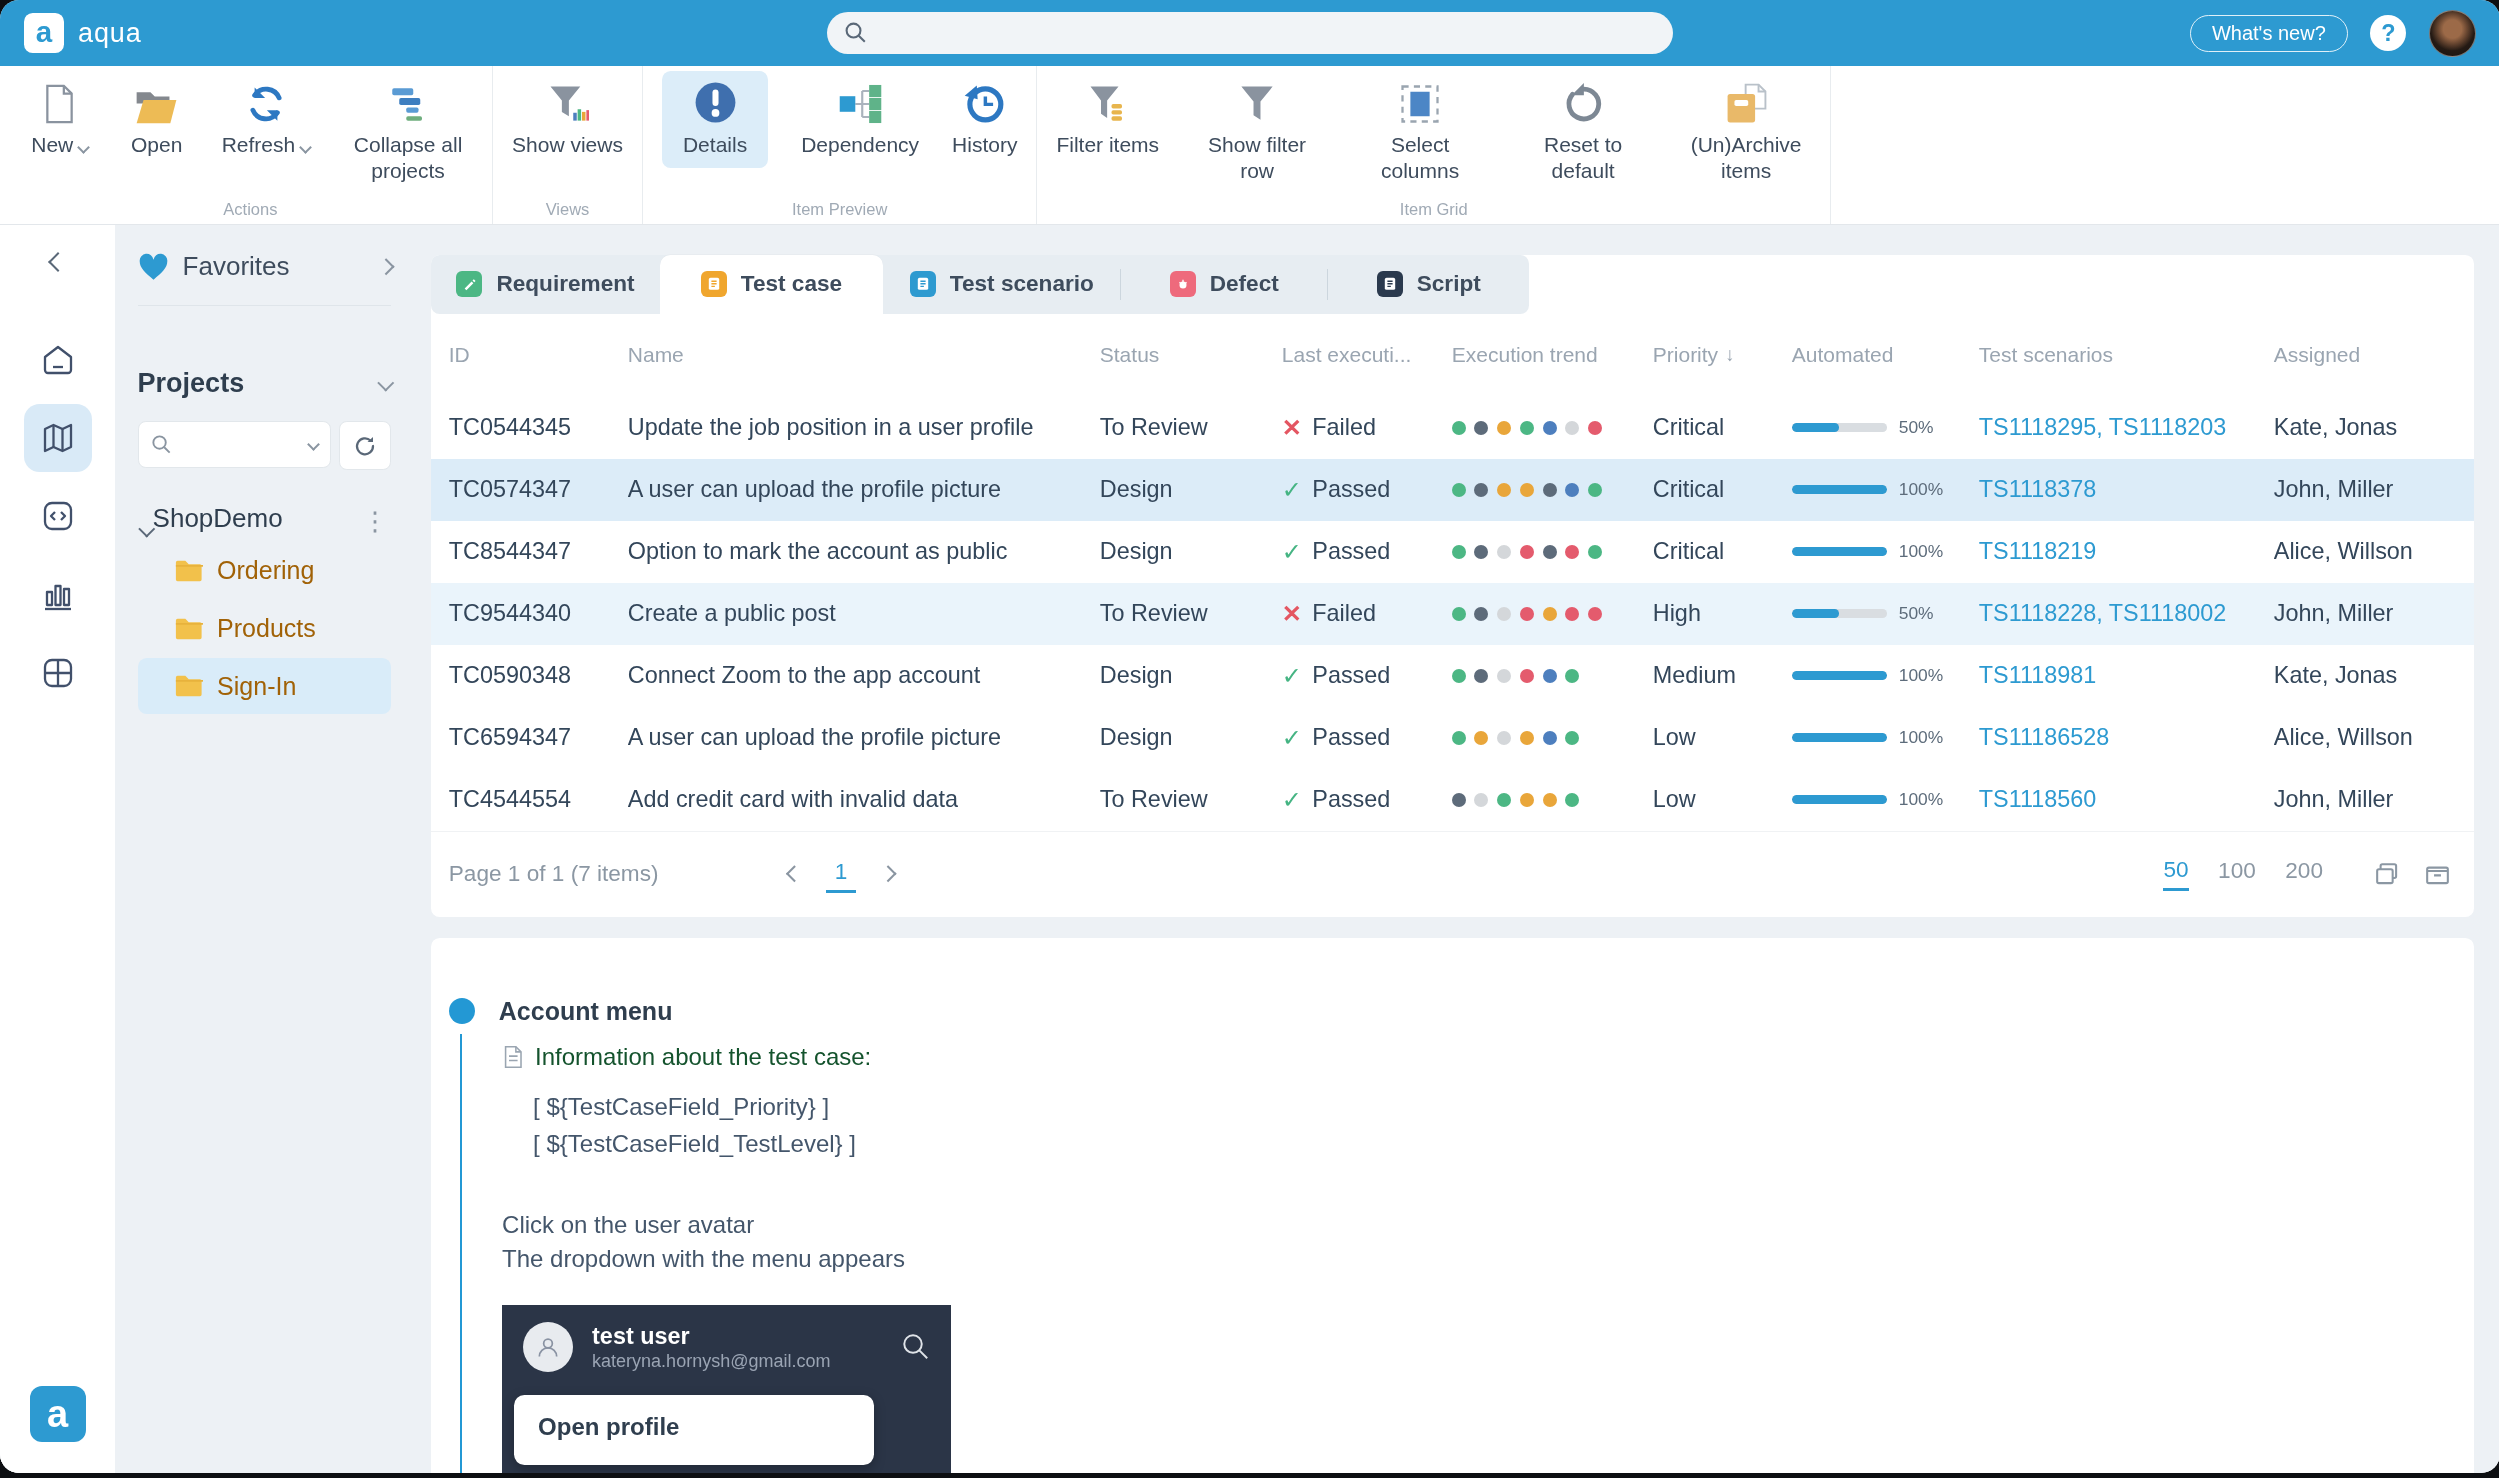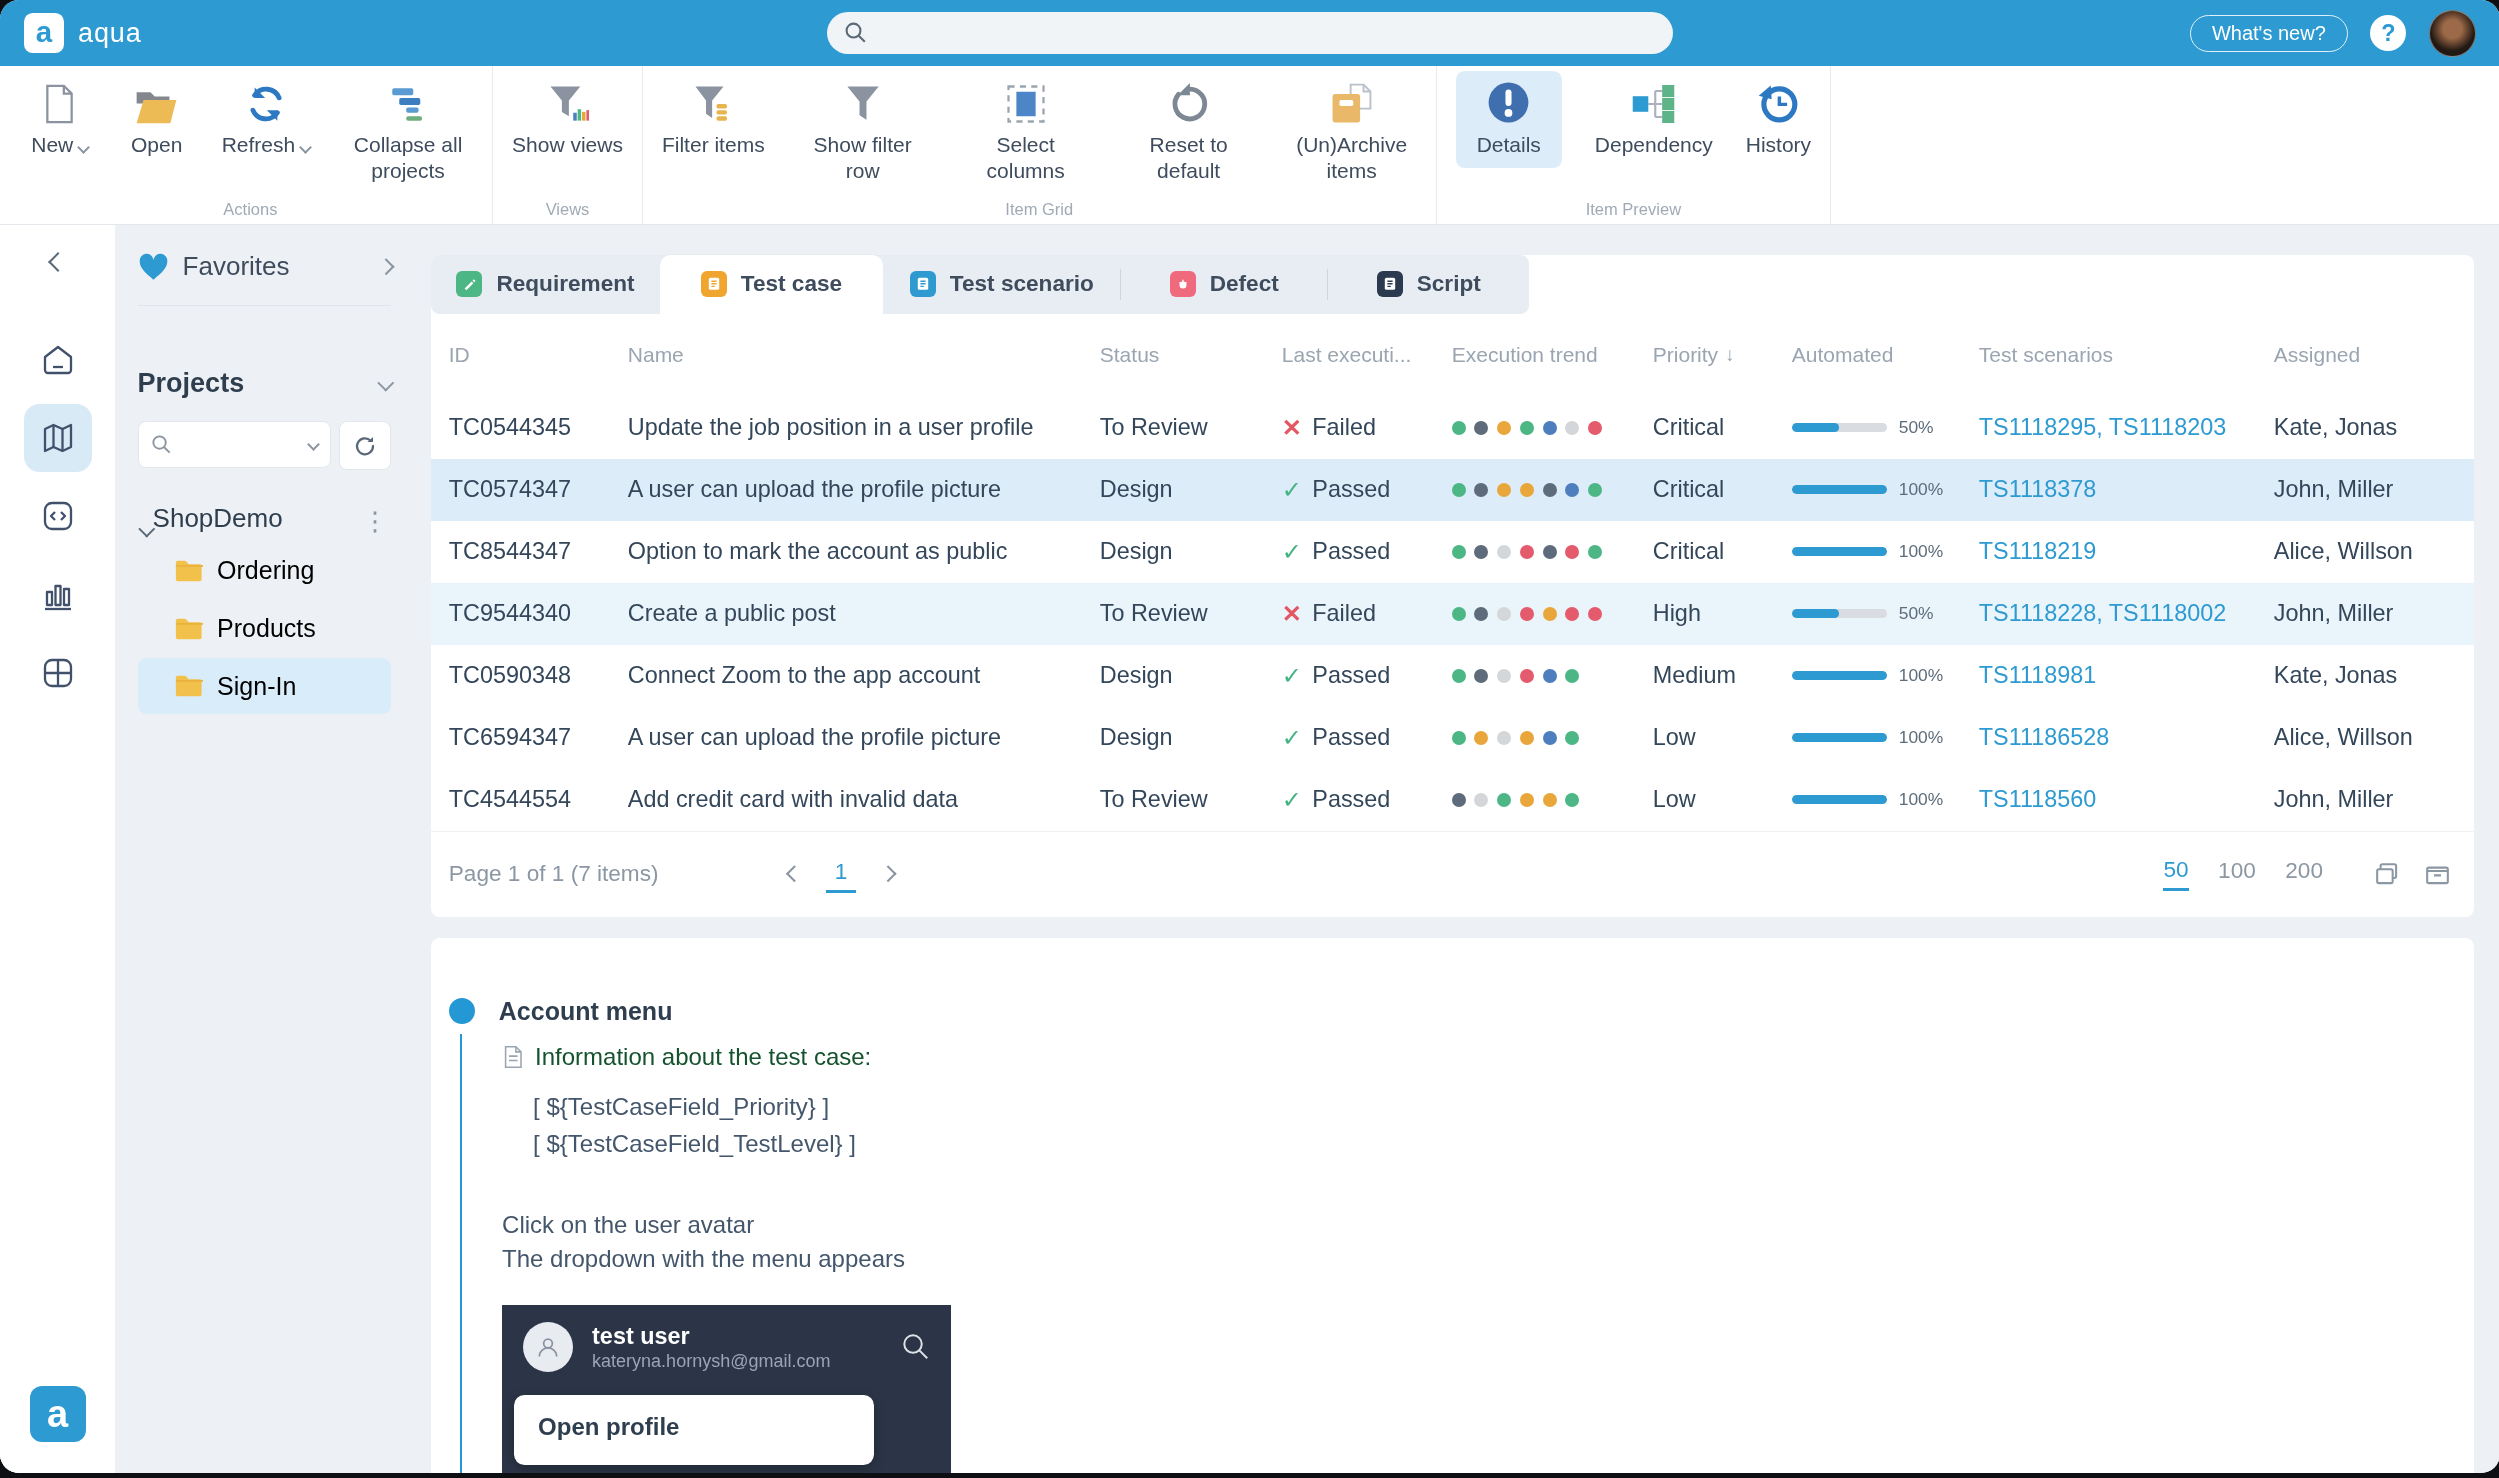--- a/index.html
+++ b/index.html
@@ -52,21 +52,21 @@
   .psearch-row{display:flex;gap:8.7px;margin-top:22.6px;}
   .psearch{flex:1;height:47px;background:#fff;border:0.9px solid #e2e7eb;border-radius:7.8px;display:flex;align-items:center;
     padding:0 12px;box-sizing:border-box;}
   .psearch .grow{flex:1;}
   .prefresh{width:50px;height:47px;background:#fff;border:0.9px solid #e2e7eb;border-radius:7.8px;display:flex;
     align-items:center;justify-content:center;cursor:pointer;}
   .tree{margin-top:26px;}
   .tree-project{display:flex;align-items:flex-end;font-size:26px;font-weight:400;color:#2f3e4e;padding:7px 3.5px;}
   .tree-project .grow{flex:1;}
   .kebab{color:#8a95a1;font-size:26px;letter-spacing:0;cursor:pointer;line-height:1;}
-  .tree-folder{display:flex;align-items:center;gap:14px;font-size:25px;color:#000000;height:56px;
+  .tree-folder{display:flex;align-items:center;gap:14px;font-size:25px;color:#a16207;height:56px;
     padding-left:36px;border-radius:8.7px;margin-top:1.7px;cursor:pointer;}
   .tree-folder.sel{background:#d9ecf9;}
   
   .main{flex:1;min-width:0;display:flex;flex-direction:column;padding:29.5px 26px 0 17.4px;box-sizing:border-box;}
   .card{background:#fff;border-radius:8.7px;}
   
   .tabstrip{width:1098px;height:59px;background:#e7edf2;border-radius:8.7px;display:flex;align-items:stretch;}
   .tab{display:flex;align-items:center;justify-content:center;gap:14px;font-size:22.6px;color:#3e4c5d;font-weight:600;
     cursor:pointer;position:relative;}
   .tab.active{background:#fff;border-radius:10.4px 10.4px 0 0;box-shadow:0 -0.9px 0 rgba(0,0,0,.02);}
@@ -212,74 +212,20 @@
               </svg>
             </span>
           <span class="rlbl">Show views</span>
         </div>
       </div>
       <div class="rcaption">Views</div>
     </div>
 
     <div class="rgroup">
       <div class="ritems">
-        <div class="ritem">
-          <span class="ric-box">
-              <svg width="42" height="42" viewBox="0 0 48 48">
-                <path d="M4 4h32L23 20v20l-7-5V20z" fill="#8a939f"></path>
-                <rect x="28" y="24" width="12" height="5" rx="2" fill="#e8b54d"></rect>
-                <rect x="28" y="31" width="12" height="5" rx="2" fill="#e8b54d"></rect>
-                <rect x="28" y="38" width="12" height="5" rx="2" fill="#e8b54d"></rect>
-              </svg>
-            </span>
-          <span class="rlbl">Filter items</span>
-        </div>
-        <div class="ritem">
-          <span class="ric-box">
-              <svg width="40" height="42" viewBox="0 0 46 48">
-                <path d="M5 4h36L27 21v21l-8-5V21z" fill="#8a939f"></path>
-              </svg>
-            </span>
-          <span class="rlbl">Show filter row</span>
-        </div>
-        <div class="ritem">
-          <span class="ric-box">
-              <svg width="42" height="42" viewBox="0 0 48 48">
-                <rect x="4" y="4" width="40" height="40" fill="none" stroke="#9aa5b0" stroke-width="2.6" stroke-dasharray="7 6"></rect>
-                <rect x="13" y="10" width="22" height="28" fill="#4c86c6"></rect>
-              </svg>
-            </span>
-          <span class="rlbl">Select columns</span>
-        </div>
-        <div class="ritem">
-          <span class="ric-box">
-              <svg width="42" height="42" viewBox="0 0 48 48">
-                <path d="M12 13a17 17 0 1 0 13-6" fill="none" stroke="#7d8894" stroke-width="5.5" stroke-linecap="round"></path>
-                <path d="M25 0v14H11z" fill="#7d8894"></path>
-              </svg>
-            </span>
-          <span class="rlbl">Reset to default</span>
-        </div>
-        <div class="ritem">
-          <span class="ric-box">
-              <svg width="43" height="43" viewBox="0 0 50 50">
-                <path d="M24 3h15l8 8v20H24z" fill="#fff" stroke="#b9c1c9" stroke-width="2.2"></path>
-                <path d="M39 3v8h8" fill="none" stroke="#b9c1c9" stroke-width="2.2"></path>
-                <rect x="3" y="14" width="32" height="33" rx="3" fill="#e9b969"></rect>
-                <rect x="11" y="21" width="16" height="7" rx="2" fill="#fff"></rect>
-              </svg>
-            </span>
-          <span class="rlbl">(Un)Archive items</span>
-        </div>
-      </div>
-      <div class="rcaption">Item Grid</div>
-    </div>
-
-    <div class="rgroup">
-      <div class="ritems">
         <div class="ritem active">
           <span class="ric-box">
               <svg width="45" height="45" viewBox="0 0 52 52">
                 <circle cx="26" cy="26" r="23" fill="#3f6fae"></circle>
                 <rect x="22.5" y="11" width="7" height="19" rx="3.5" fill="#fff"></rect>
                 <circle cx="26" cy="38" r="4.5" fill="#fff"></circle>
               </svg>
             </span>
           <span class="rlbl">Details</span>
         </div>
@@ -300,20 +246,74 @@
               <svg width="43" height="43" viewBox="0 0 50 50">
                 <circle cx="26" cy="26" r="18" fill="none" stroke="#2d78c2" stroke-width="6"></circle>
                 <path d="M2 16 L16 4 L17 20 Z" fill="#2d78c2"></path>
                 <path d="M26 17v9h9" stroke="#2d78c2" stroke-width="4" fill="none"></path>
               </svg>
             </span>
           <span class="rlbl">History</span>
         </div>
       </div>
       <div class="rcaption">Item Preview</div>
+    </div>
+
+    <div class="rgroup">
+      <div class="ritems">
+        <div class="ritem">
+          <span class="ric-box">
+              <svg width="42" height="42" viewBox="0 0 48 48">
+                <path d="M4 4h32L23 20v20l-7-5V20z" fill="#8a939f"></path>
+                <rect x="28" y="24" width="12" height="5" rx="2" fill="#e8b54d"></rect>
+                <rect x="28" y="31" width="12" height="5" rx="2" fill="#e8b54d"></rect>
+                <rect x="28" y="38" width="12" height="5" rx="2" fill="#e8b54d"></rect>
+              </svg>
+            </span>
+          <span class="rlbl">Filter items</span>
+        </div>
+        <div class="ritem">
+          <span class="ric-box">
+              <svg width="40" height="42" viewBox="0 0 46 48">
+                <path d="M5 4h36L27 21v21l-8-5V21z" fill="#8a939f"></path>
+              </svg>
+            </span>
+          <span class="rlbl">Show filter row</span>
+        </div>
+        <div class="ritem">
+          <span class="ric-box">
+              <svg width="42" height="42" viewBox="0 0 48 48">
+                <rect x="4" y="4" width="40" height="40" fill="none" stroke="#9aa5b0" stroke-width="2.6" stroke-dasharray="7 6"></rect>
+                <rect x="13" y="10" width="22" height="28" fill="#4c86c6"></rect>
+              </svg>
+            </span>
+          <span class="rlbl">Select columns</span>
+        </div>
+        <div class="ritem">
+          <span class="ric-box">
+              <svg width="42" height="42" viewBox="0 0 48 48">
+                <path d="M12 13a17 17 0 1 0 13-6" fill="none" stroke="#7d8894" stroke-width="5.5" stroke-linecap="round"></path>
+                <path d="M25 0v14H11z" fill="#7d8894"></path>
+              </svg>
+            </span>
+          <span class="rlbl">Reset to default</span>
+        </div>
+        <div class="ritem">
+          <span class="ric-box">
+              <svg width="43" height="43" viewBox="0 0 50 50">
+                <path d="M24 3h15l8 8v20H24z" fill="#fff" stroke="#b9c1c9" stroke-width="2.2"></path>
+                <path d="M39 3v8h8" fill="none" stroke="#b9c1c9" stroke-width="2.2"></path>
+                <rect x="3" y="14" width="32" height="33" rx="3" fill="#e9b969"></rect>
+                <rect x="11" y="21" width="16" height="7" rx="2" fill="#fff"></rect>
+              </svg>
+            </span>
+          <span class="rlbl">(Un)Archive items</span>
+        </div>
+      </div>
+      <div class="rcaption">Item Grid</div>
     </div>
   </div>
 
   <div class="content">
 
     <div class="rail">
       <span class="rail-collapse">
         <span class="chev left dark" style="width:12px;height:12px;"></span>
       </span>
       <div class="rail-btn">

